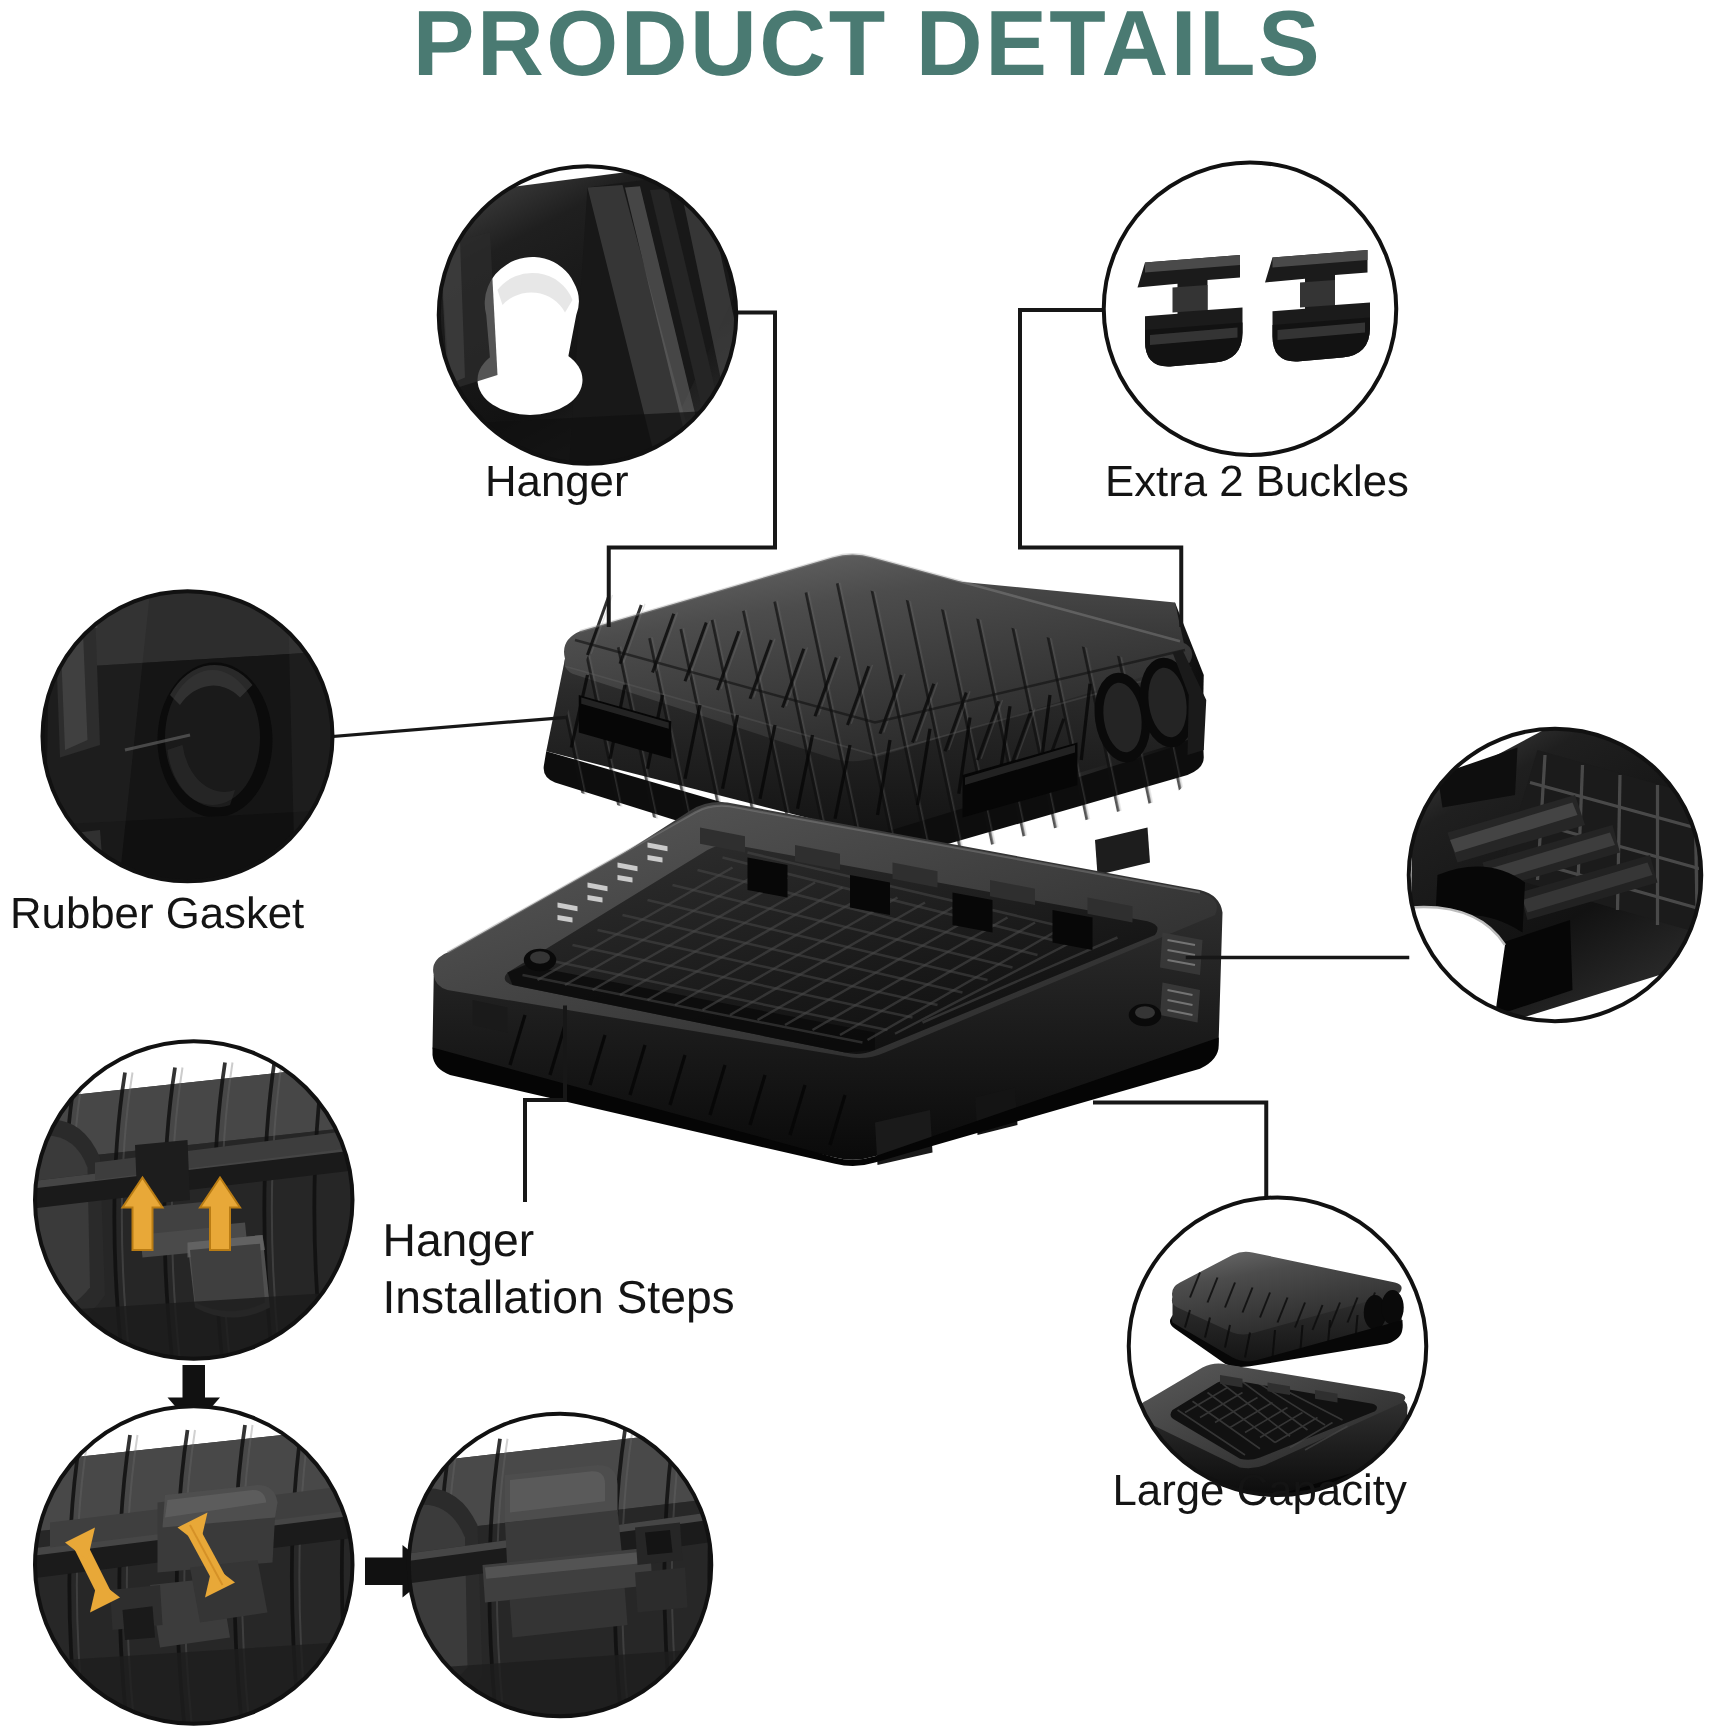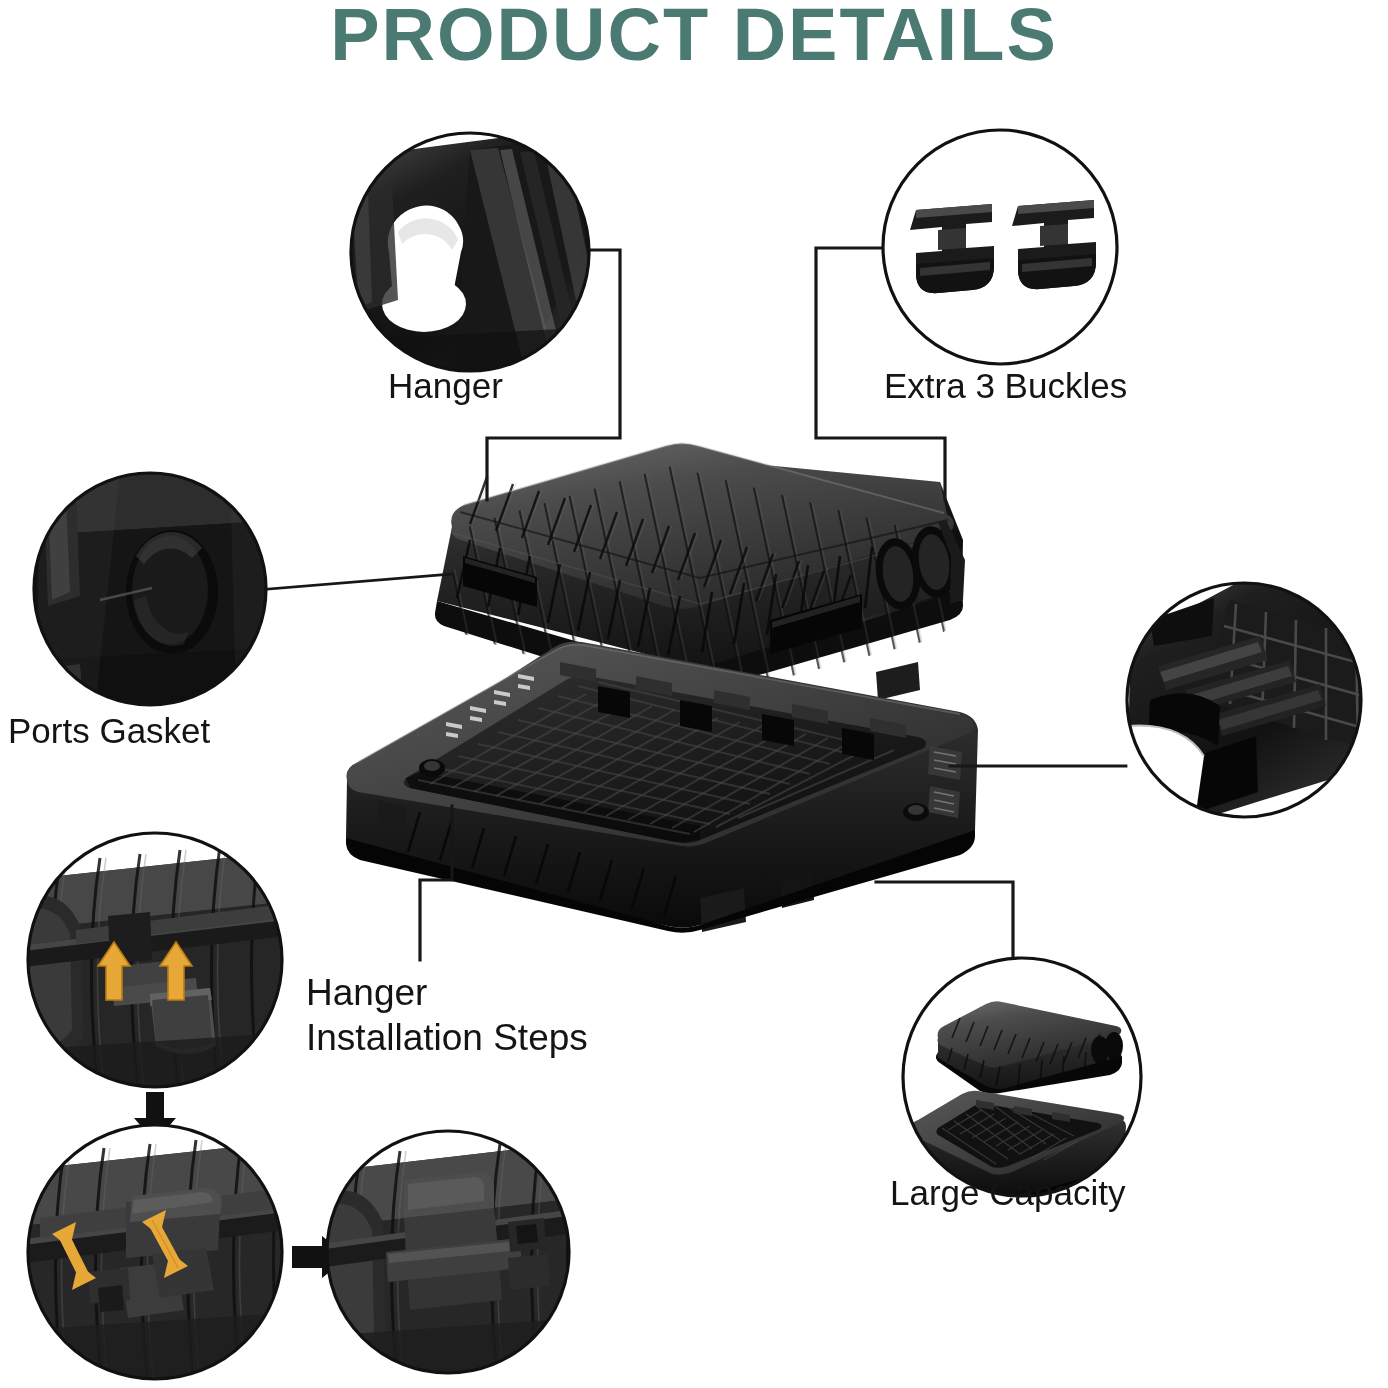--- a/index.html
+++ b/index.html
@@ -673,19 +673,19 @@
             <path d="M1052 1112 L1070 1115 L1070 1122 L1052 1119 Z"></path>
           </g>
           <path d="M910 1162 L990 1199 Q999 1203 1008 1200 L1124 1166 L1124 1172 Q1124 1179 1116 1183 L1008 1206 Q998 1209 990 1206 L918 1178 Q910 1175 910 1168 Z" fill="#060606"></path>
         </g>
       </g>
       <circle cx="1022" cy="1077" r="119" fill="none" stroke="#111" stroke-width="3.2"></circle>
     </g>
   </svg>
 
   <div class="clabel" style="left:388px;top:365px;">Hanger</div>
-  <div class="clabel" style="left:884px;top:365px;">Extra 3 Buckles</div>
-  <div class="clabel" style="left:8px;top:710px;">Ports Gasket</div>
+  <div class="clabel" style="left:884px;top:365px;">Extra 2 Buckles</div>
+  <div class="clabel" style="left:8px;top:710px;">Rubber Gasket</div>
   <div class="clabel big" style="left:306px;top:970px;">Hanger</div>
   <div class="clabel" style="left:890px;top:1172px;">Large Capacity</div>
   <div class="clabel big" style="left:306px;top:1015px;">Installation Steps</div>
 
 </div>
 
 </body></html>

